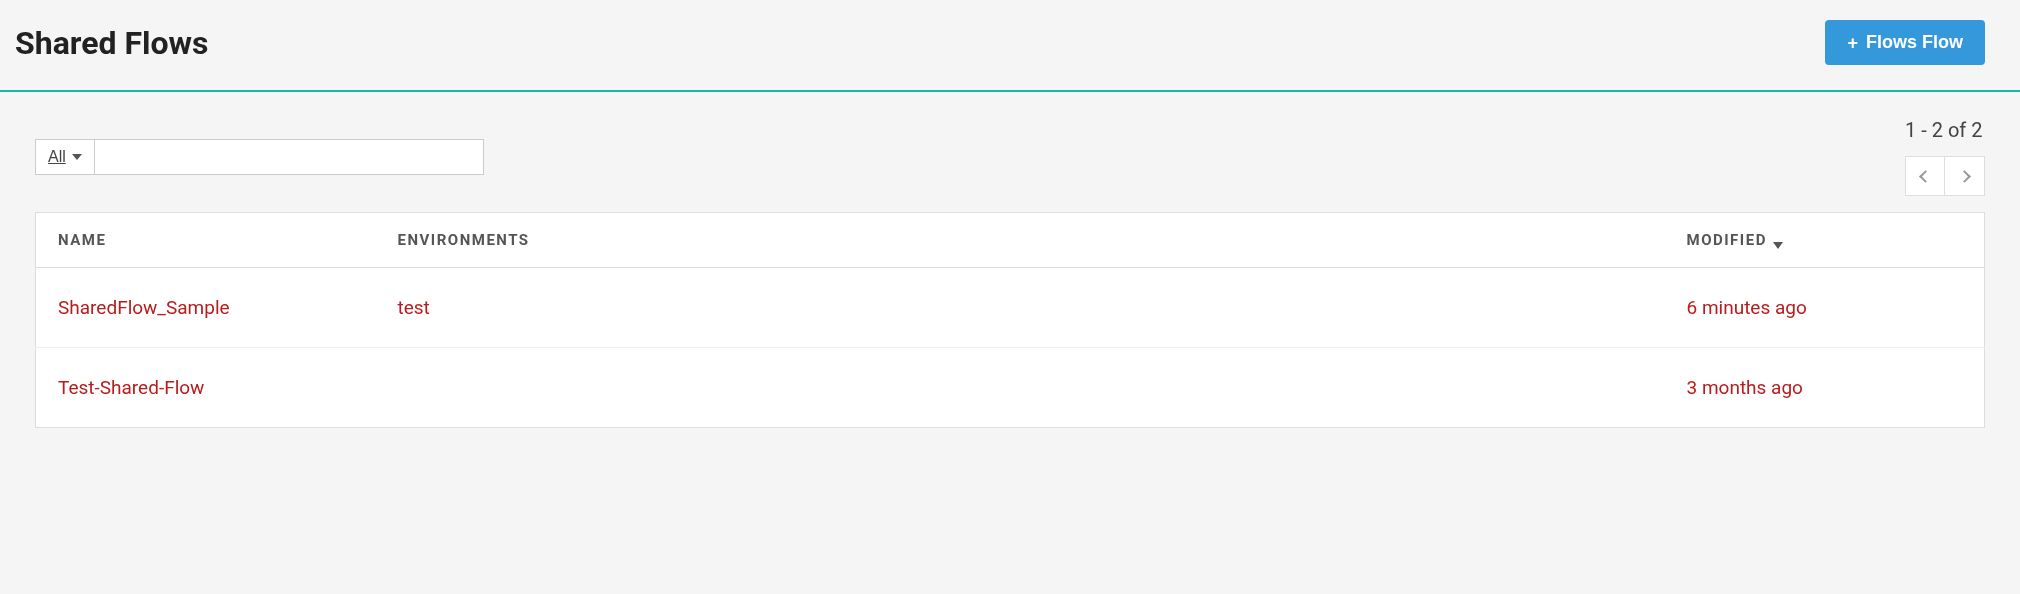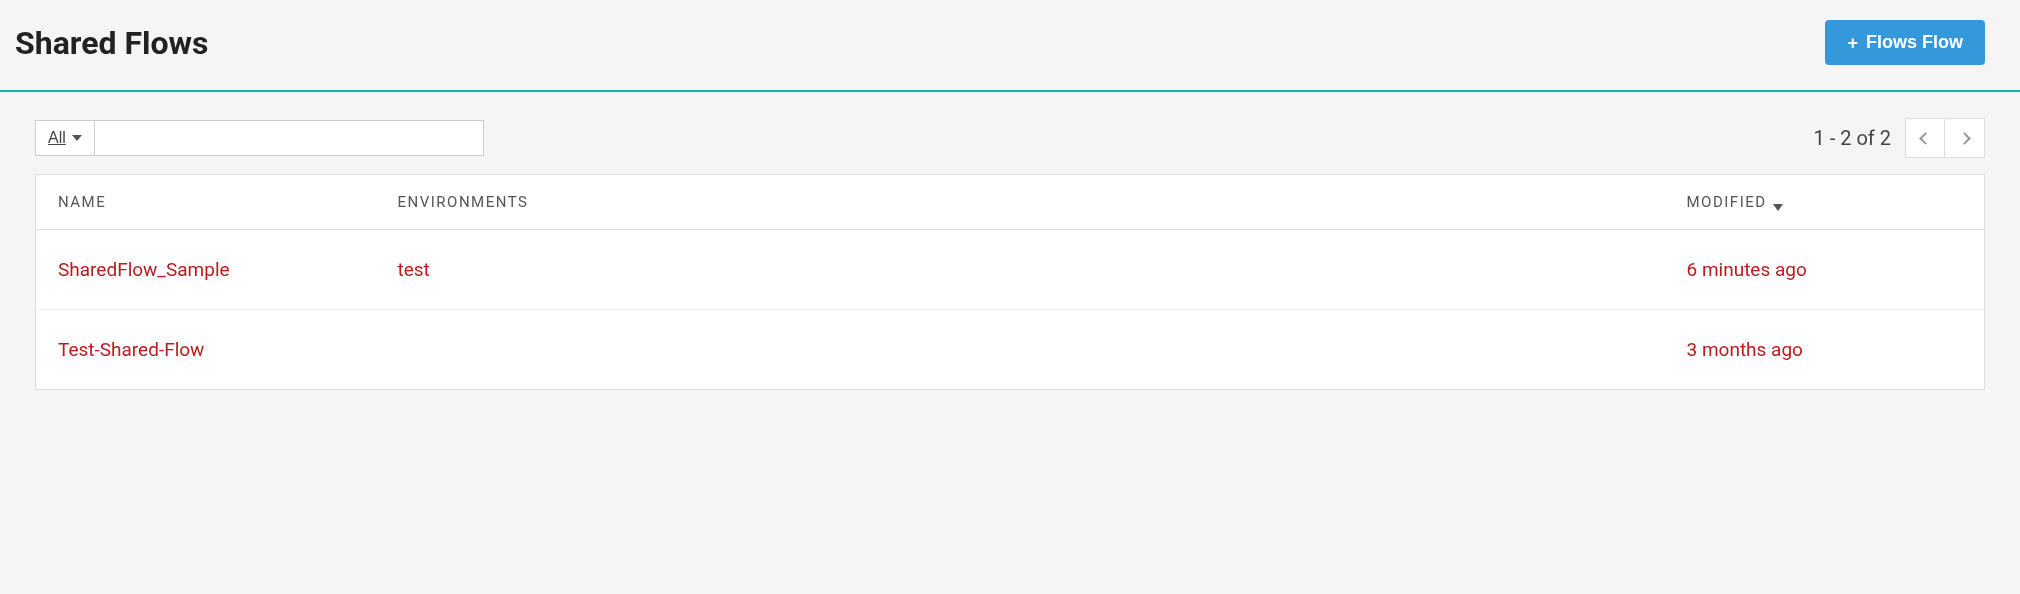--- a/index.html
+++ b/index.html
@@ -80,22 +80,23 @@
     .search-input {
       border: 1px solid #ccc;
       background: #fff;
       padding: 8px 12px;
       font-size: 16px;
       width: 390px;
       outline: none;
     }
     .pager {
       display: flex;
-      align-items: center;
+      align-items: flex-start;
       gap: 14px;
+      flex-direction: column;
     }
     .pagination-text {
       font-size: 20px;
       color: #444;
     }
     .pager-buttons {
       display: flex;
     }
     .pager-btn {
       width: 40px;
@@ -130,21 +131,21 @@
     table.data-table {
       width: 100%;
       border-collapse: collapse;
       background: #fff;
       border: 1px solid #ddd;
     }
     .data-table thead th {
       text-align: left;
       font-size: 15px;
       letter-spacing: 1.5px;
-      font-weight: 400;
+      font-weight: 700;
       color: #555;
       padding: 18px 22px;
       border-bottom: 1px solid #ddd;
       text-transform: uppercase;
     }
     .data-table tbody td {
       font-size: 19px;
       color: #b91c1c;
       padding: 28px 22px;
       border-bottom: 1px solid #eee;

